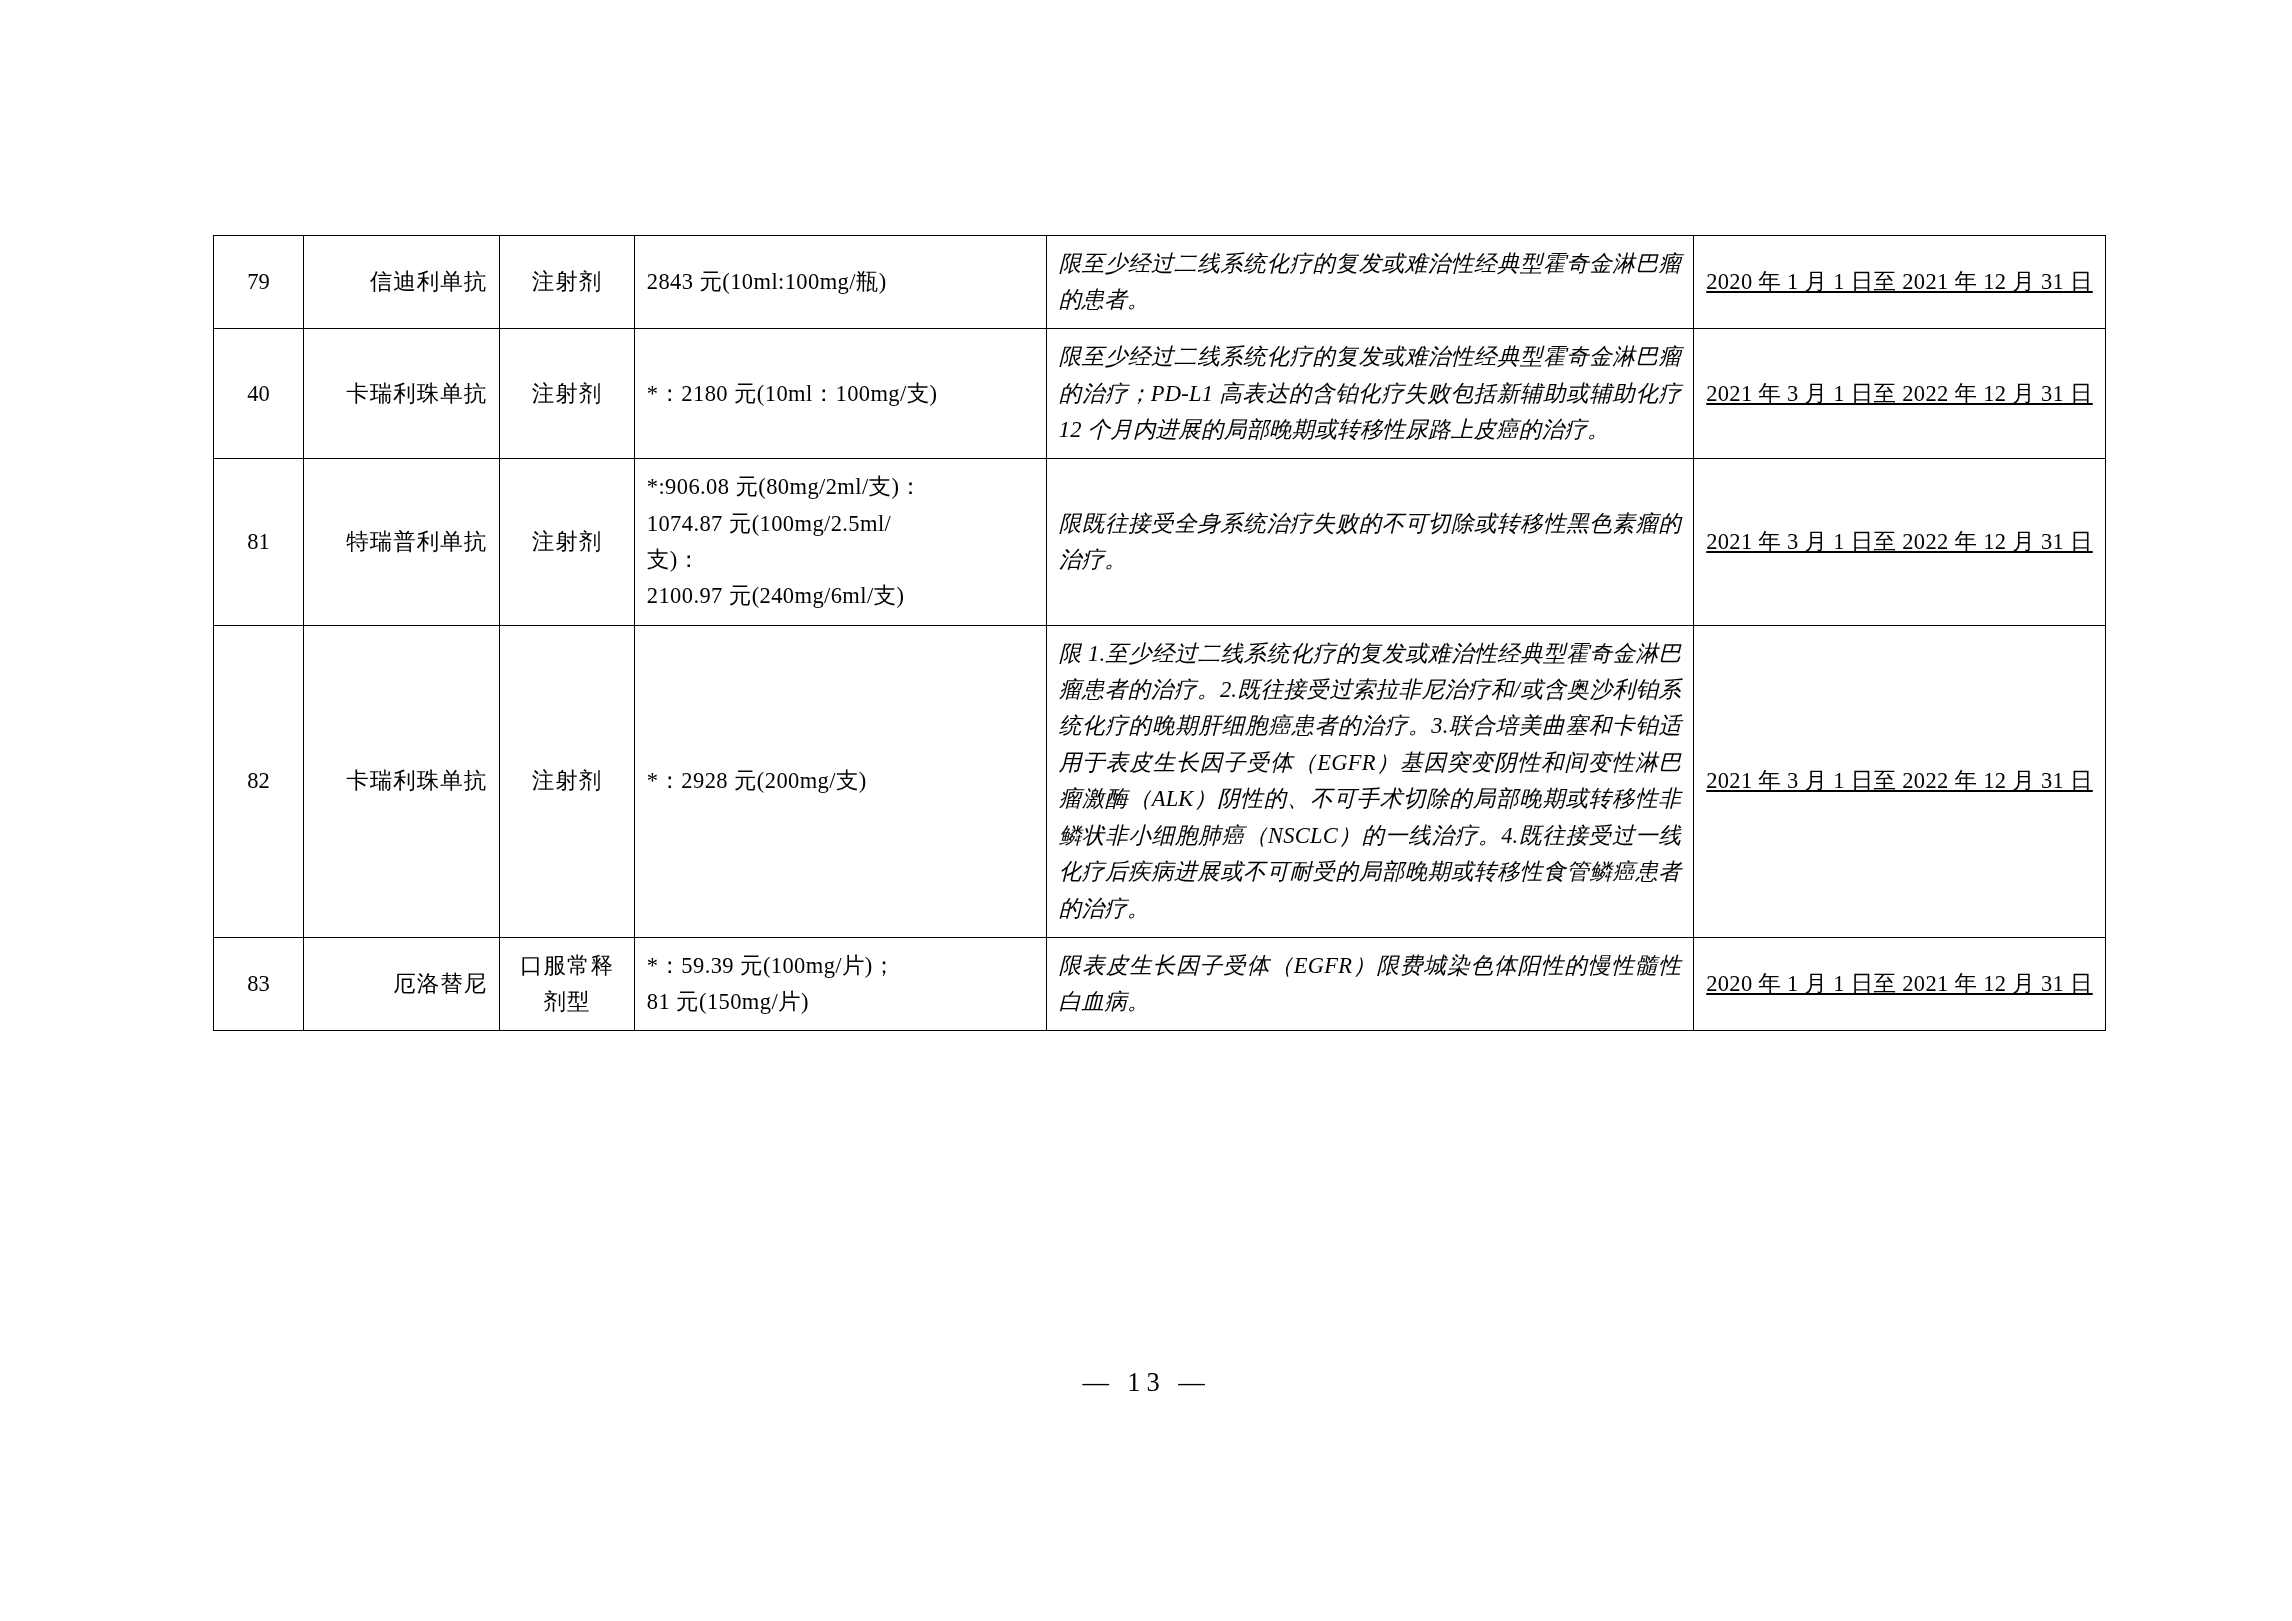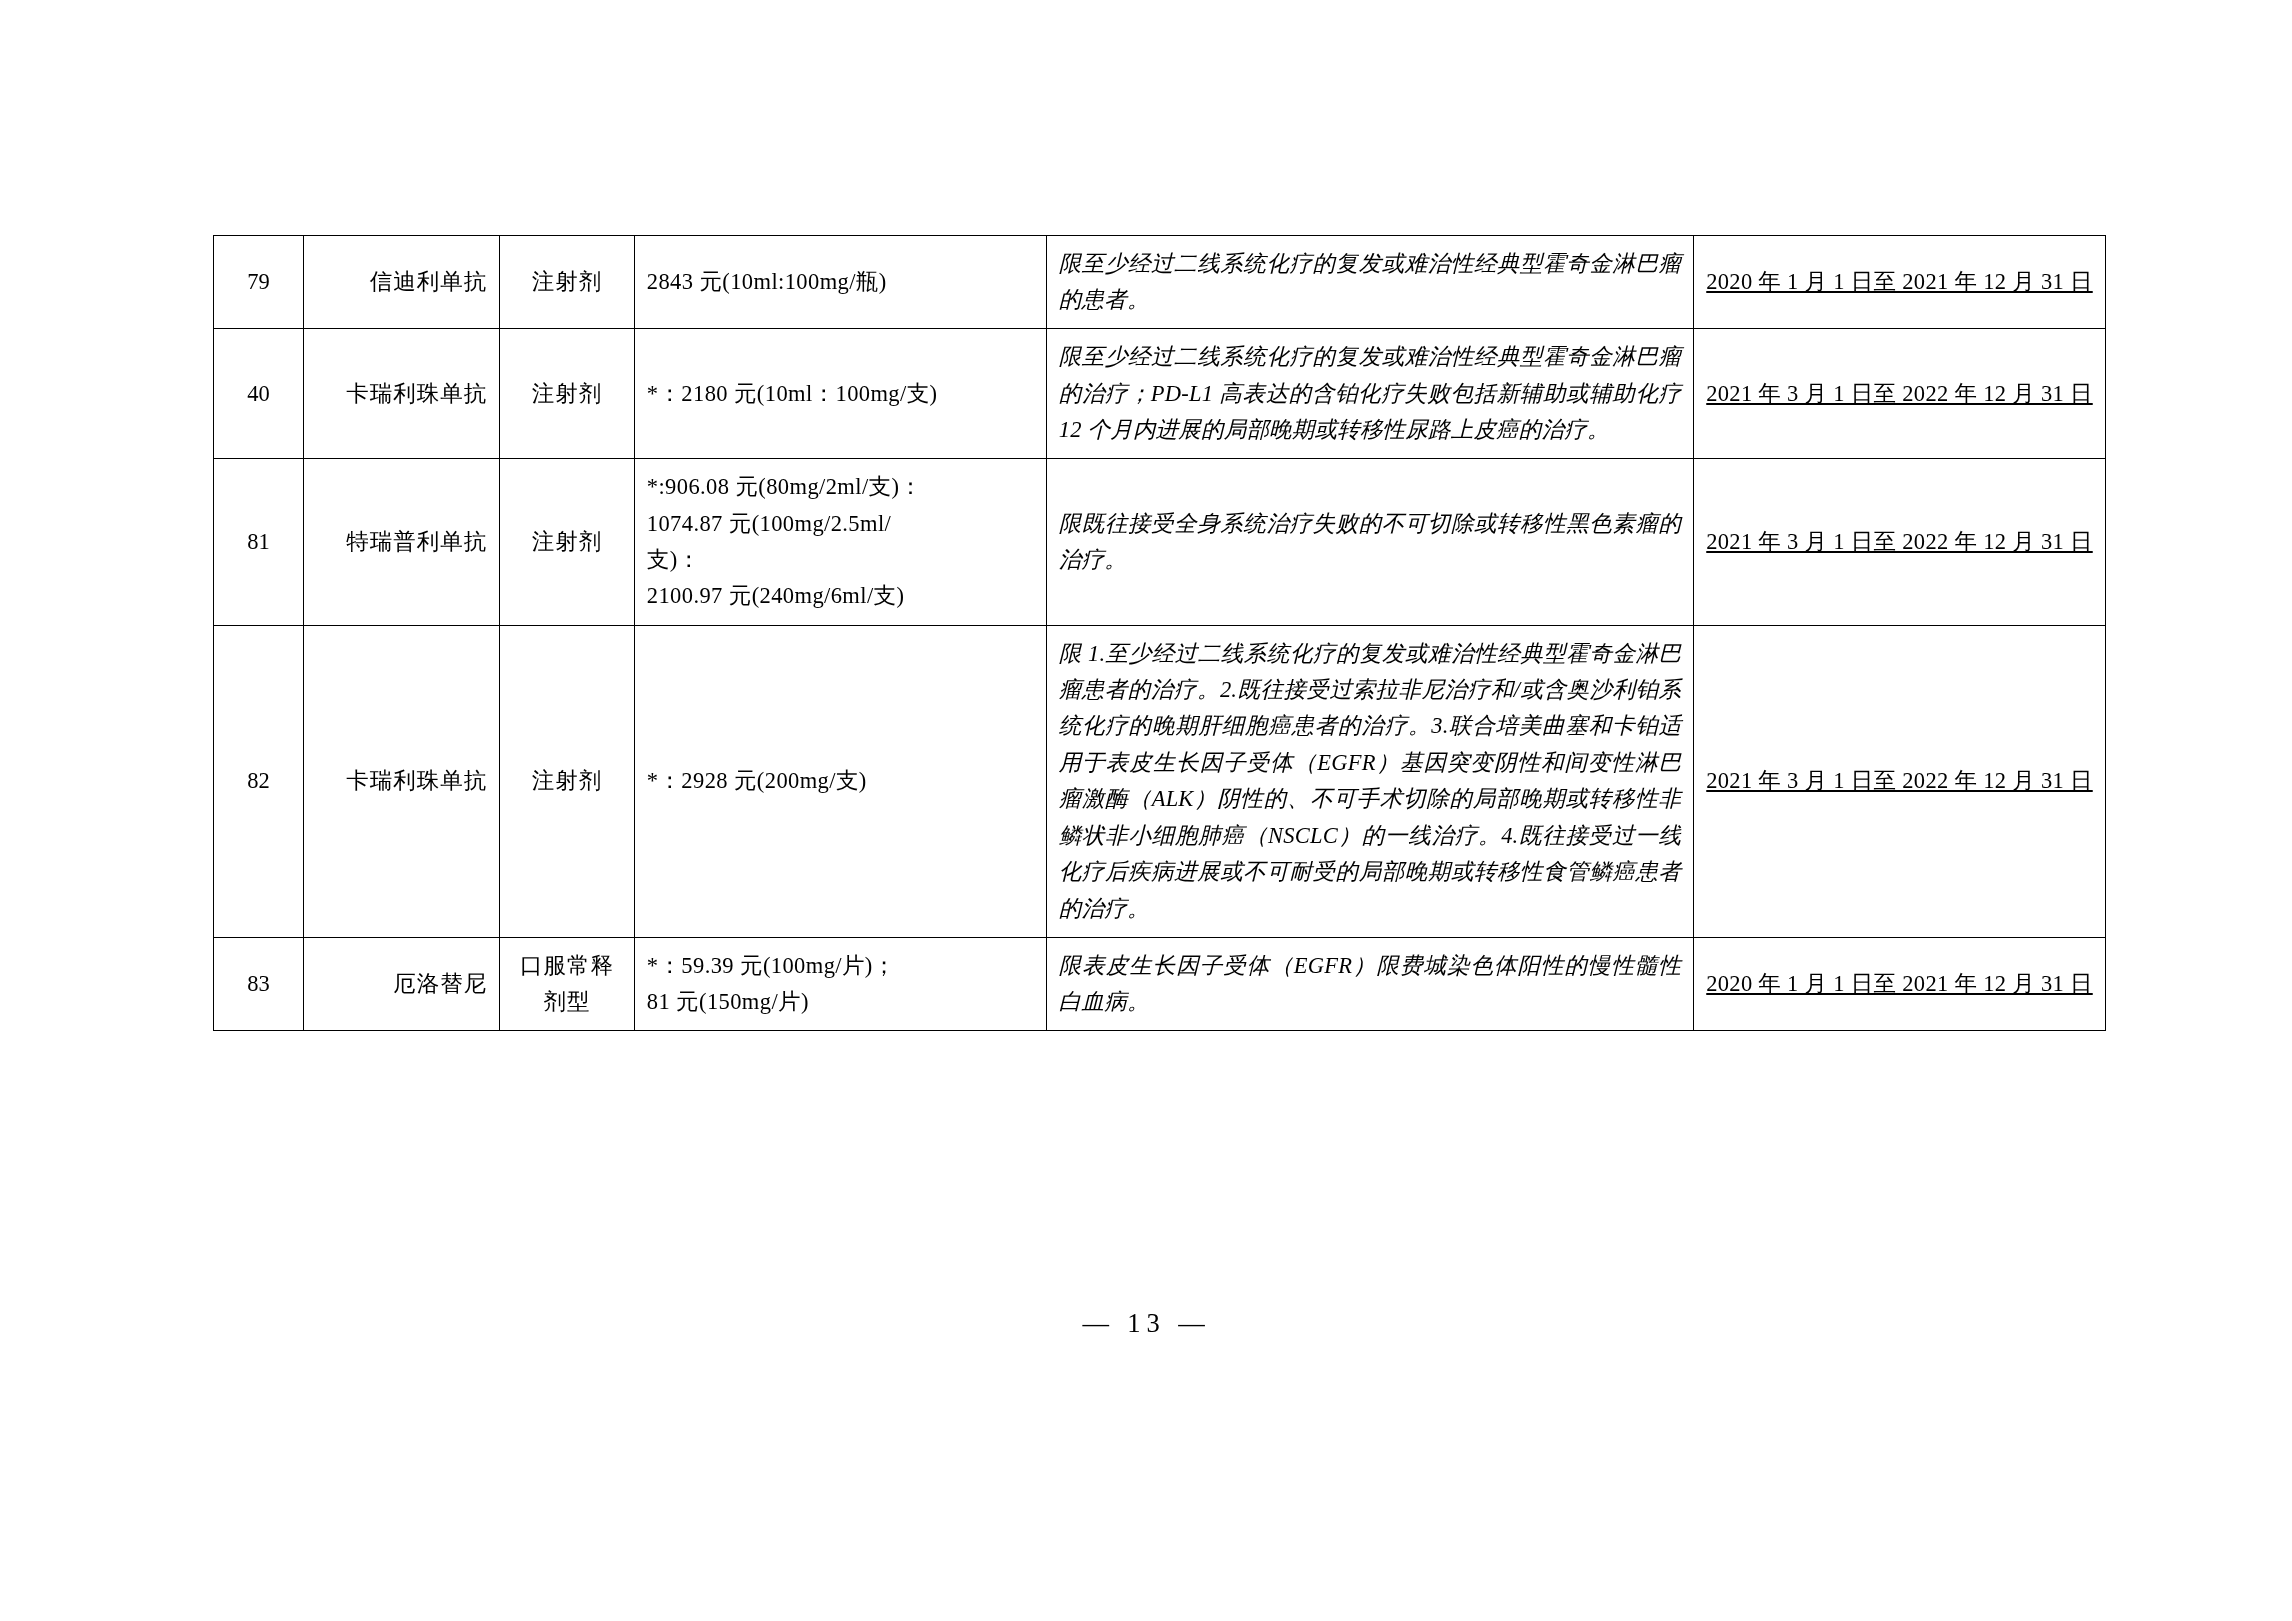--- a/index.html
+++ b/index.html
@@ -67,21 +67,21 @@
     letter-spacing: 1px;
     line-height: 1.6;
   }
   .idx-cell { font-size: 22.5px; }
 
   .row-tall td { }
 
   .page-number {
     position: absolute;
     left: 0;
-    top: 1308px;
+    top: 1367px;
     width: 2293px;
     text-align: center;
     font-size: 26.5px;
     letter-spacing: 5.9px;
     font-family: "Liberation Serif", "DejaVu Serif", serif;
   }
 </style>
 </head>
 <body>
 

